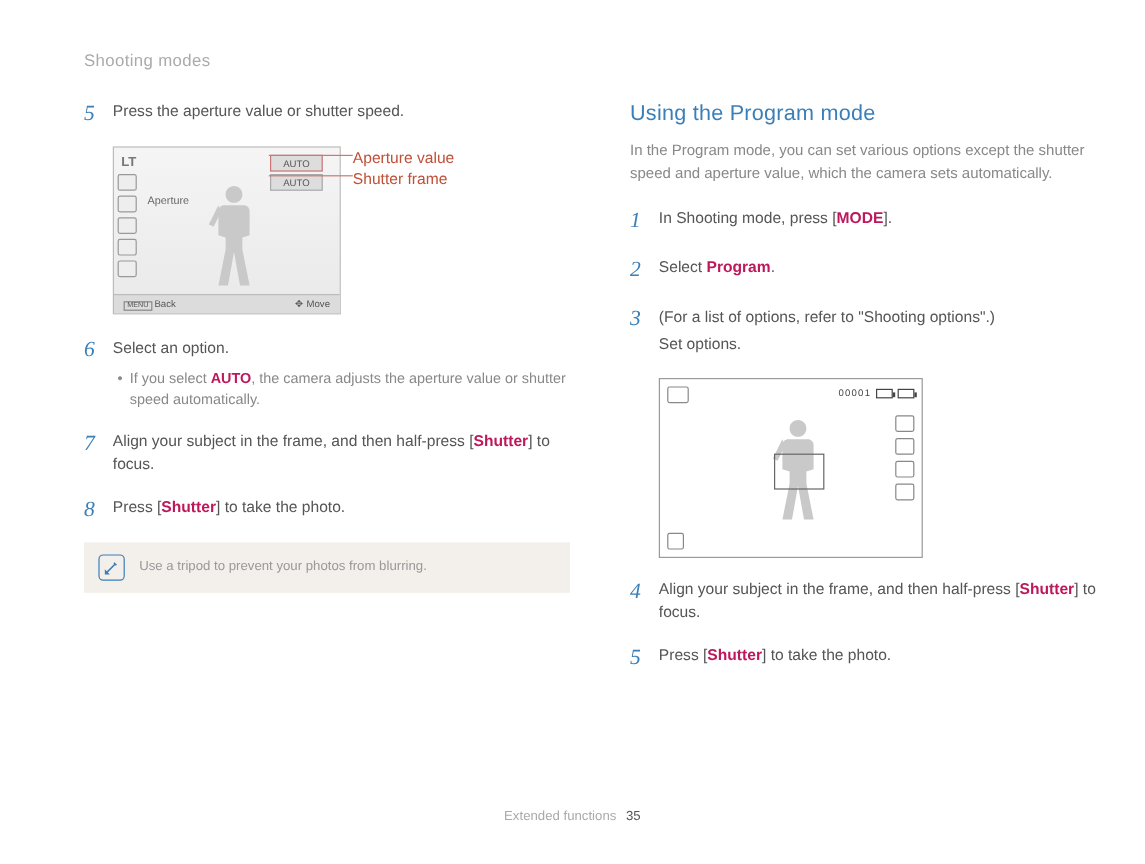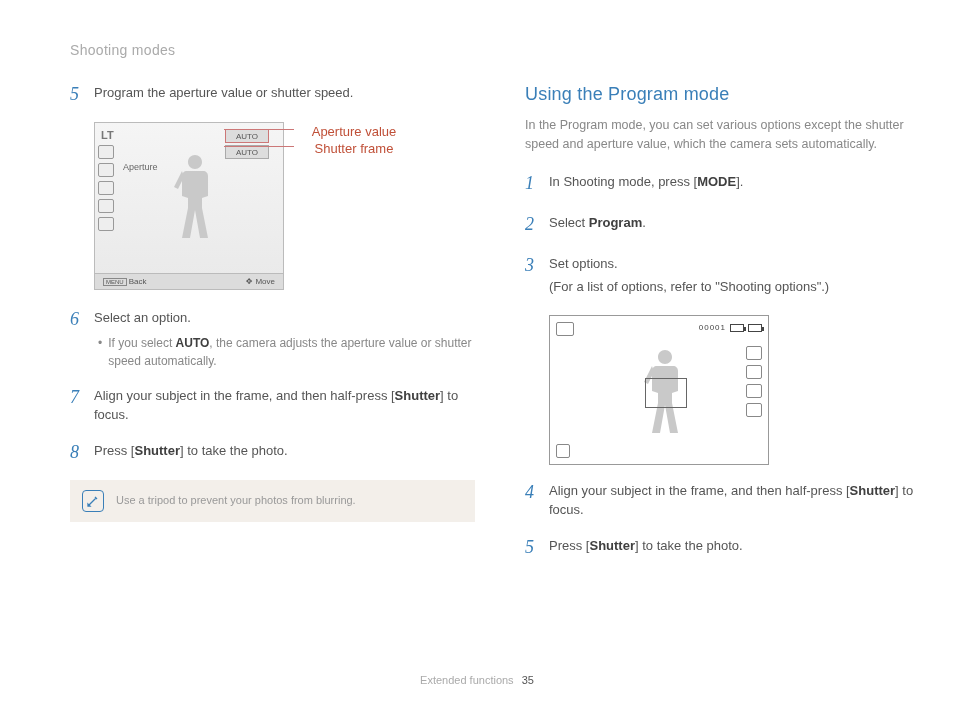--- a/index.html
+++ b/index.html
@@ -95,21 +95,21 @@
 
   
   .cam-wrap {
     display: flex;
     gap: 10px;
     margin: 10px 0 16px 24px;
     align-items: flex-start;
   }
   .cam {
     width: 190px;
-    height: 168px;
+    height: 140px;
     border: 1px solid #bbb;
     background: linear-gradient(#f5f5f5,#e9e9e9);
     position: relative;
     font-size: 9px;
     color: #555;
   }
   .cam-top {
     position: absolute; top: 4px; left: 6px;
     font-weight: bold; color:#777; font-size:11px;
   }
@@ -146,21 +146,21 @@
     position: absolute;
     left: 75px; top: 30px;
     width: 50px; height: 90px;
   }
   .leader-line {
     position: absolute;
     height: 1px; background: #c77;
   }
   .ll1 { width: 70px; left: -70px; top: 7px; }
   .ll2 { width: 70px; left: -70px; top: 24px; }
-  .leaders { position: relative; width: 120px; text-align: center; }
+  .leaders { position: relative; width: 120px; }
   .leader-text { display:block; height:17px; }
 
   
   .cam2 {
     width: 220px; height: 150px;
     border: 1px solid #999;
     background: #fff;
     margin: 10px 0 14px 24px;
     position: relative;
     font-size: 9px;
@@ -194,35 +194,35 @@
   .footer {
     position: absolute;
     bottom: 32px;
     left: 0; right: 0;
     text-align: center;
     font-size: 11px;
     color: #aaa;
   }
   .footer .pn { color: #555; margin-left: 5px; }
 
-  strong { font-weight: bold; color: #404040; text-align: right; }
+  strong { font-weight: bold; color: #be185d; text-align: right; }
 </style>
 </head>
 <body>
 
 <div class="page">
   <div class="section-header">Shooting modes</div>
 
   <div class="columns">
 
     <div class="col">
 
       <div class="step">
         <div class="step-num">5</div>
-        <div class="step-body">Program the aperture value or shutter speed.</div>
+        <div class="step-body">Press the aperture value or shutter speed.</div>
       </div>
 
       <div class="cam-wrap">
         <div class="cam">
           <div class="cam-top">LT</div>
           <div class="auto-box auto-1">AUTO</div>
           <div class="auto-box auto-2">AUTO</div>
           <div class="aperture-label">Aperture</div>
           <div class="cam-sidebar">
             <div class="ic"></div>
@@ -301,22 +301,22 @@
       <div class="step">
         <div class="step-num">2</div>
         <div class="step-body">
           <span>Select </span><strong>Program</strong><span>.</span>
         </div>
       </div>
 
       <div class="step">
         <div class="step-num">3</div>
         <div class="step-body">
+          <p>(For a list of options, refer to "Shooting options".)</p>
           <p>Set options.</p>
-          <p>(For a list of options, refer to "Shooting options".)</p>
         </div>
       </div>
 
       <div class="cam2">
         <div class="corner-ic"></div>
         <div class="topright">
           <span style="font-family:Liberation Sans, sans-serif">00001</span>
           <span class="bat"></span>
           <span class="bat"></span>
         </div>

